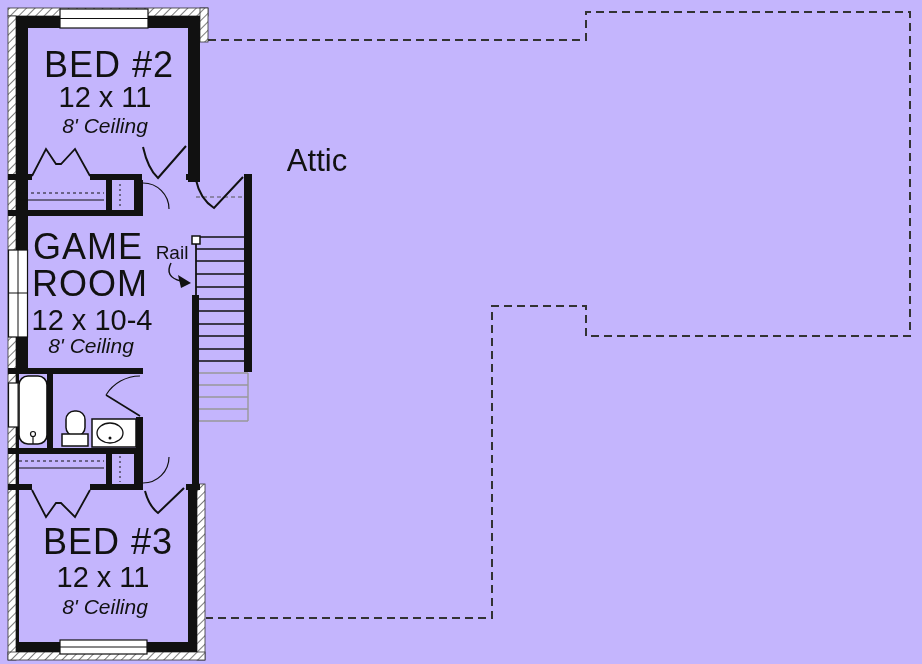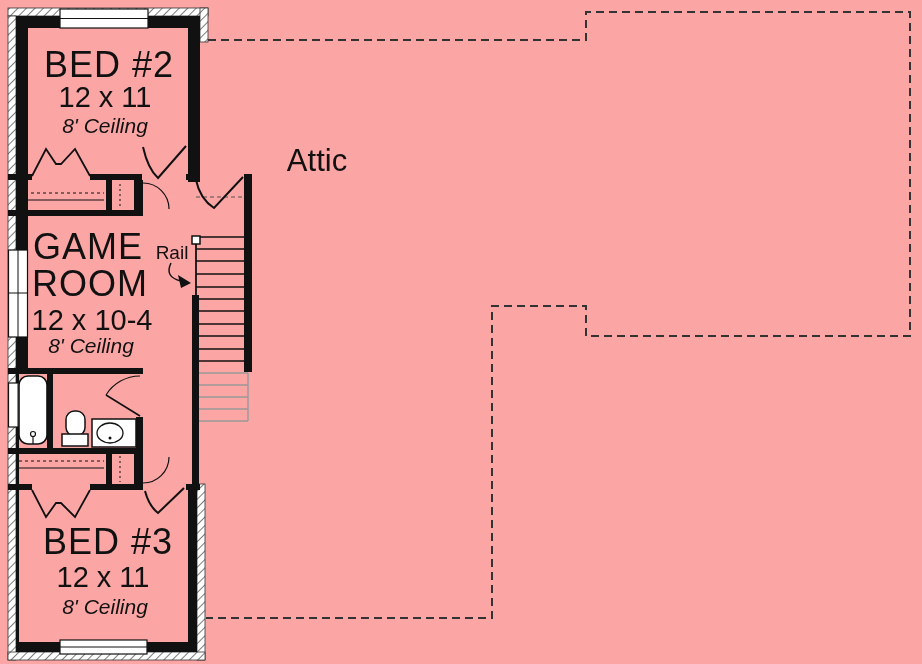--- a/index.html
+++ b/index.html
@@ -1,17 +1,17 @@
 <!DOCTYPE html>
 <html><head>
 <meta charset="utf-8">
 <style>
   html,body{margin:0;padding:0;background:#ffffff;}
   body{font-family:"Liberation Sans", sans-serif;}
-  .canvas{position:relative;width:922px;height:664px;background:#fca5a5;overflow:hidden;}
+  .canvas{position:relative;width:922px;height:664px;background:#c4b5fd;overflow:hidden;}
   svg{display:block;}
   text{fill:#111111;}
   .room-name{font-size:36px;letter-spacing:1px;}
   .room-dims{font-size:29px;}
   .room-ceil{font-size:21px;font-style:italic;}
   .attic-label{font-size:31px;}
   .rail-label{font-size:19px;}
 </style>
 </head>
 <body>

